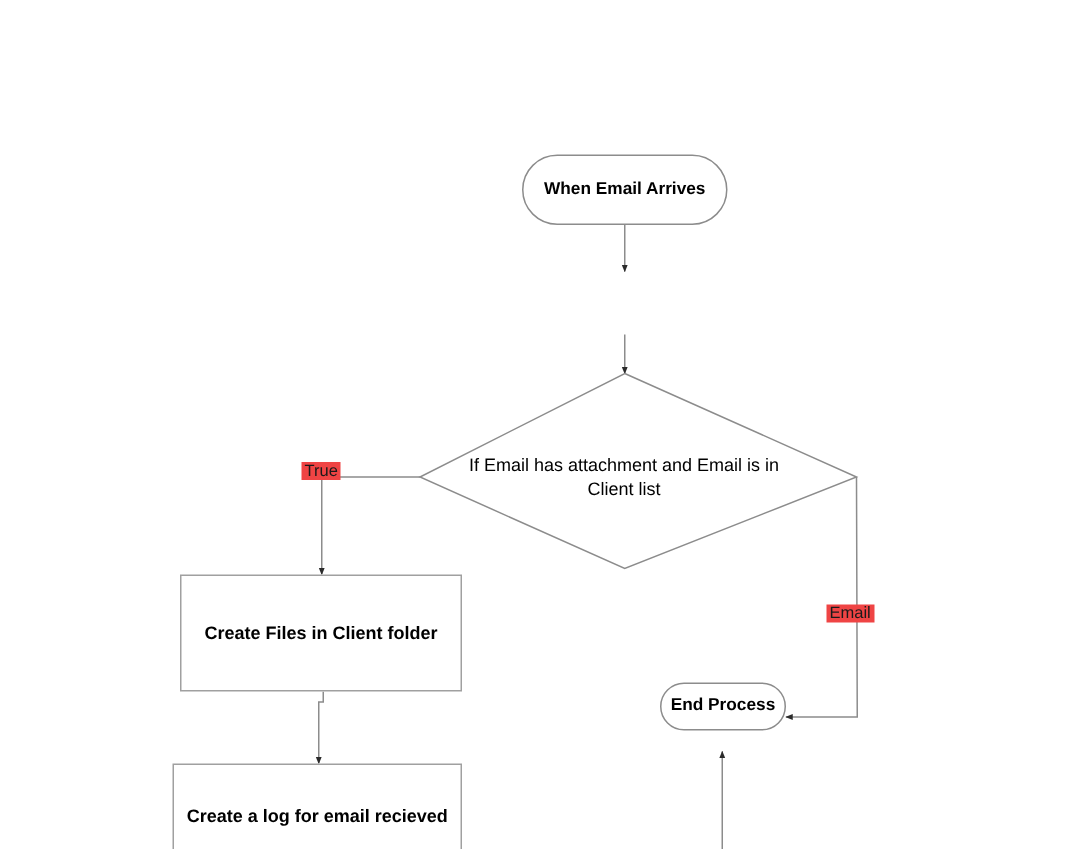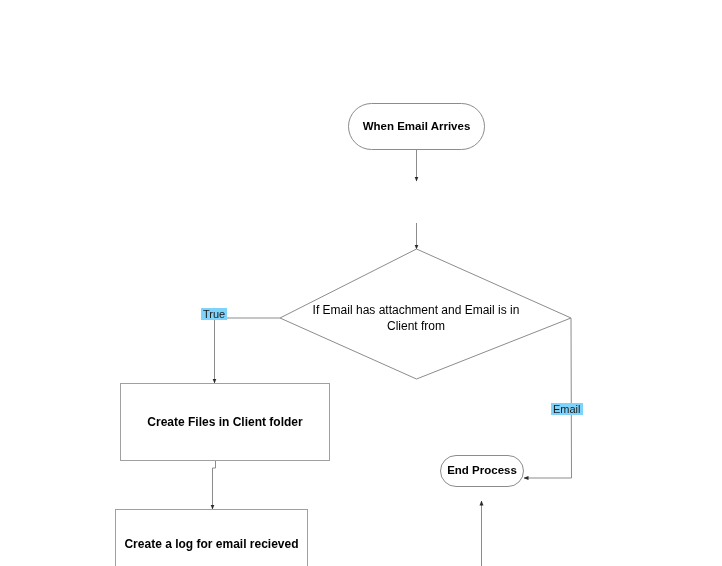--- a/index.html
+++ b/index.html
@@ -54,21 +54,21 @@
     font-size: 12px;
     text-align: center;
     line-height: 1.35;
   }
   .edge-label {
     position: absolute;
     font-family: "Liberation Sans", sans-serif;
     font-size: 11px;
     font-weight: normal;
     color: #1a1a1a;
-    background: #7dd3fc;
+    background: #ef4444;
     padding: 0 2px;
     white-space: nowrap;
   }
 </style>
 </head>
 <body>
 
 <div id="canvas">
 
   <svg id="wires" viewBox="0 0 722 566" xmlns="http://www.w3.org/2000/svg">
@@ -93,32 +93,32 @@
     <polygon points="416.5,218 571,287 416.5,348 280,287" fill="#ffffff" stroke="#8c8c8c" stroke-width="1"></polygon>
   </svg>
 
   <div class="node terminator" style="left:348px; top:72px; width:137px; height:47px;">
     <span>When Email Arrives</span>
   </div>
 
 
   <div class="decision-label" style="left:296px; top:271px; width:240px;">
     <span>If Email has attachment and Email is in</span><br>
-    <span>Client from</span>
+    <span>Client list</span>
   </div>
 
   <div class="edge-label" style="left:201px; top:277px;">
     <span>True</span>
   </div>
 
   <div class="edge-label" style="left:551px; top:372px;">
     <span>Email</span>
   </div>
 
-  <div class="node process" style="left:120px; top:352px; width:210px; height:78px;">
+  <div class="node process" style="left:120px; top:352px; width:188px; height:78px;">
     <span>Create Files in Client folder</span>
   </div>
 
   <div class="node process" style="left:115px; top:478px; width:193px; height:70px;">
     <span>Create a log for email recieved</span>
   </div>
 
   <div class="node terminator" style="left:440px; top:424px; width:84px; height:32px;">
     <span>End Process</span>
   </div>

